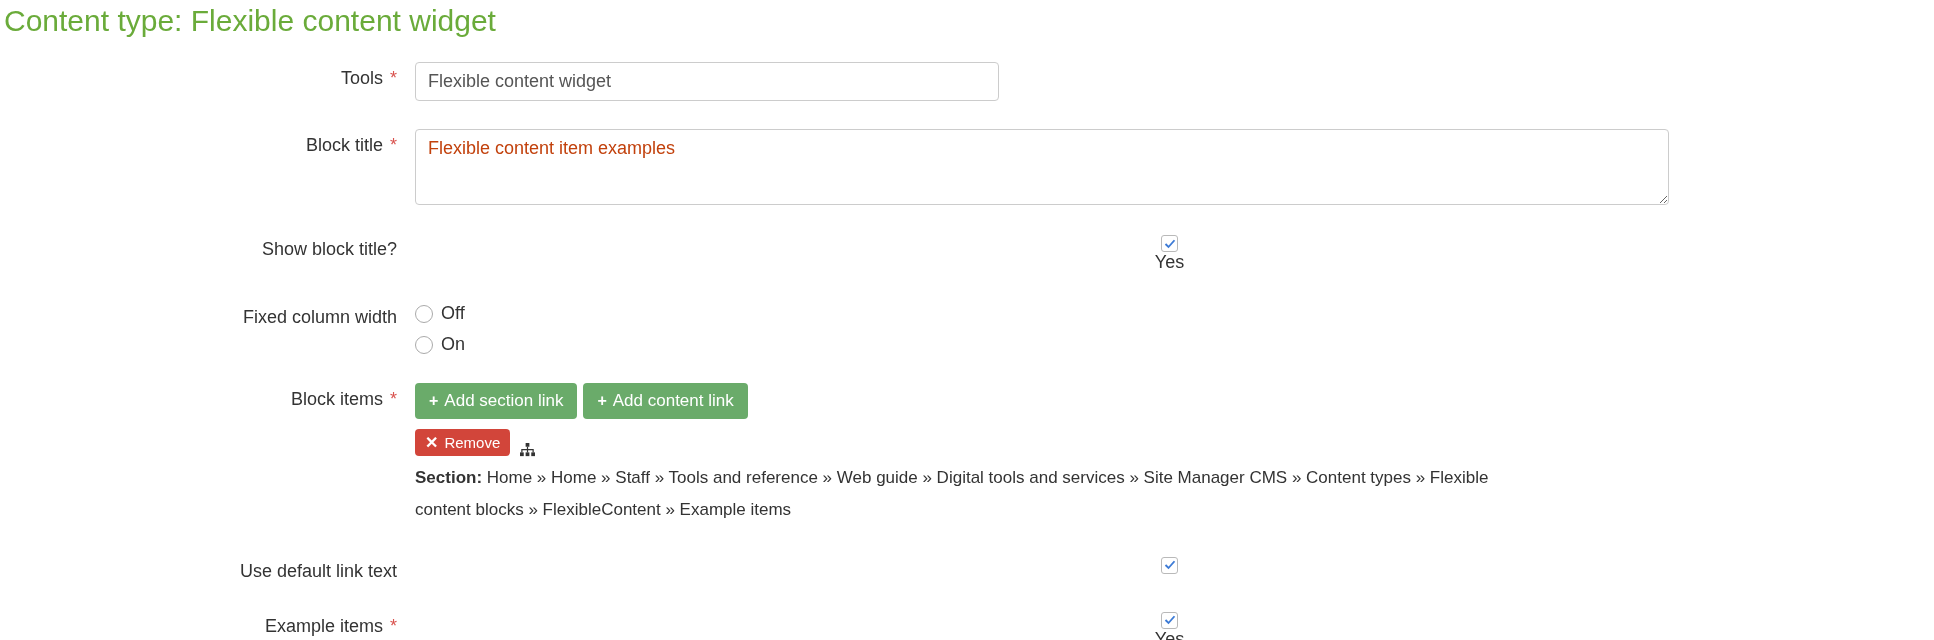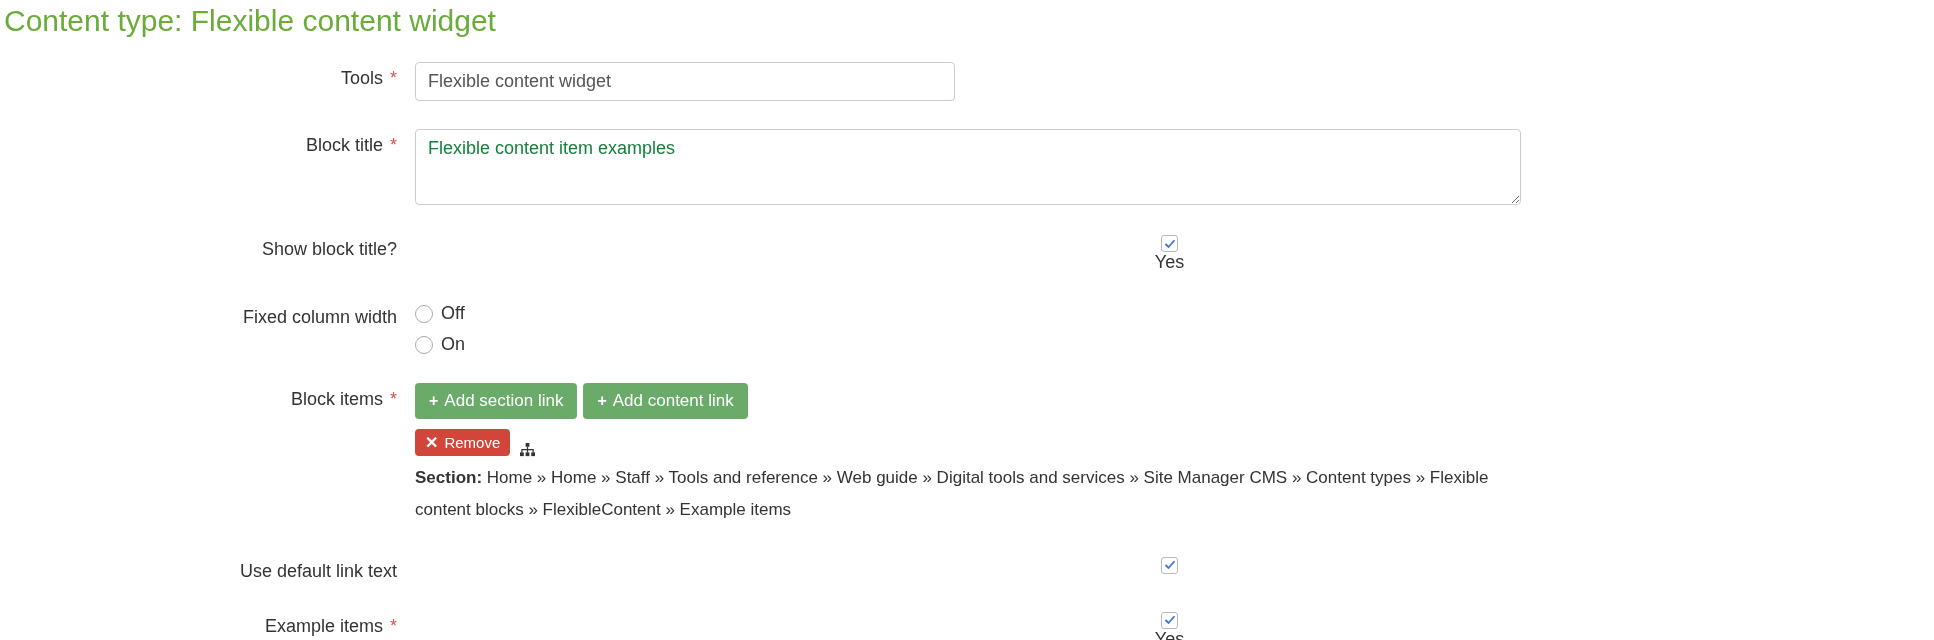--- a/index.html
+++ b/index.html
@@ -42,37 +42,37 @@
       color: #d9534f;
       margin-left: 2px;
     }
     .form-control-wrap {
       flex: 1;
       display: flex;
       flex-direction: column;
       gap: 8px;
     }
     .input-text {
-      width: 540px;
+      width: 584px;
       font-size: 18px;
       padding: 8px 12px;
       border: 1px solid #ccc;
       border-radius: 4px;
       color: #555;
       font-family: inherit;
     }
     .textarea {
-      width: 1106px;
+      width: 1254px;
       max-width: 100%;
       min-height: 76px;
       font-size: 18px;
       padding: 8px 12px;
       border: 1px solid #ccc;
       border-radius: 4px;
-      color: #15803d;
+      color: #c2410c;
       font-family: inherit;
       resize: both;
     }
     .checkbox-line {
       display: flex;
       align-items: center;
       padding-top: 2px;
       flex-direction: column;
     }
     .checkbox {

